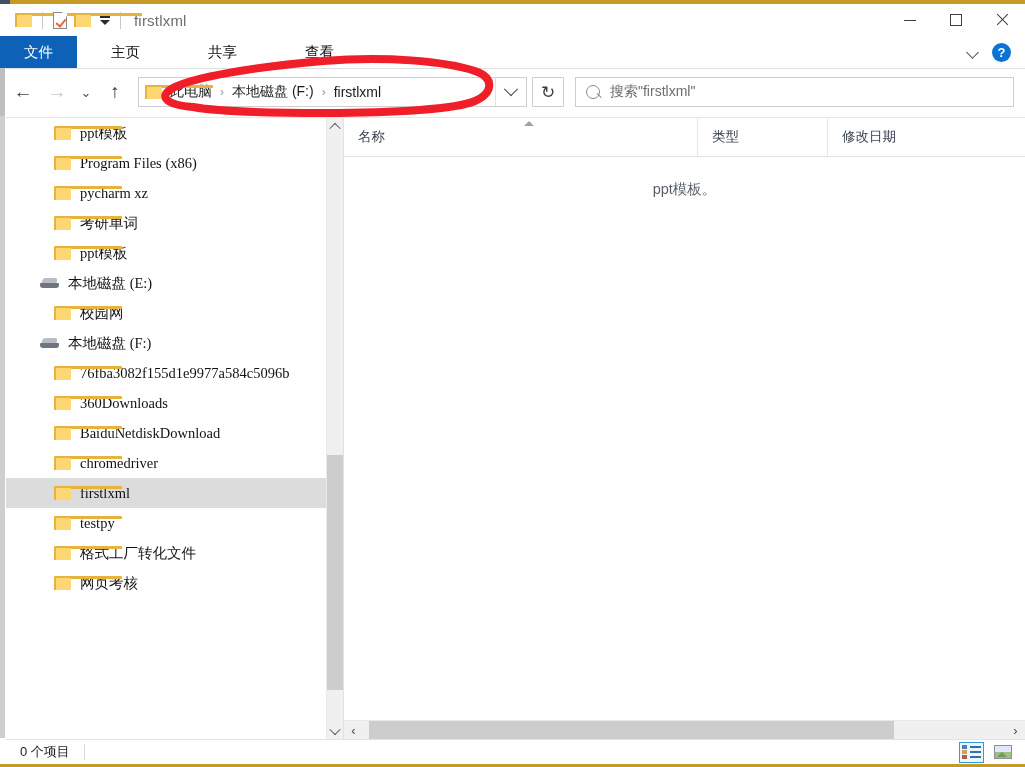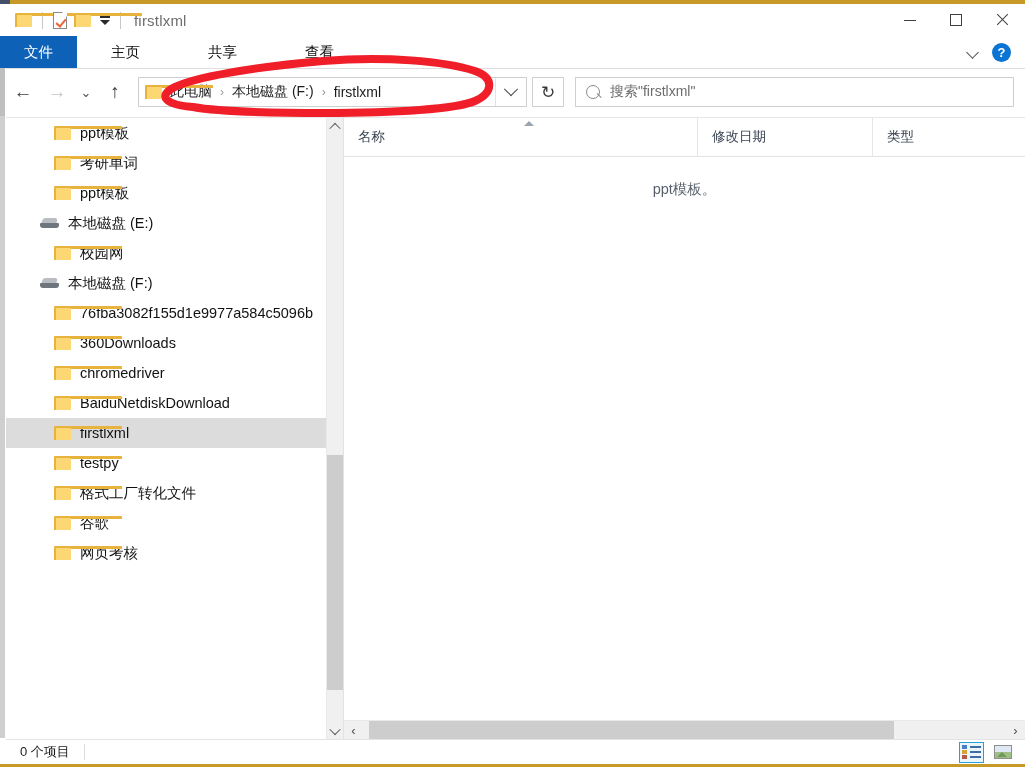--- a/index.html
+++ b/index.html
@@ -371,20 +371,21 @@
     position: relative;
     width: 337px;
     height: 100%;
     overflow: hidden;
     background: #ffffff;
   }
   .tree-list {
     position: absolute;
     top: 0; left: 0;
     width: 337px;
+    font-family: Liberation Serif, serif;
   }
   .tree-item {
     height: 30px;
     display: flex;
     align-items: center;
     font-size: 14.5px;
     color: #121212;
     white-space: nowrap;
   }
   .tree-item.selected {
@@ -709,20 +710,38 @@
               </div>
               <span class="tree-label">ppt模板</span>
             </div>
           </div>
           <div class="tree-item">
             <div class="row-inner ind-folder">
               <div class="folder-ico">
                 <div class="tab"></div>
                 <div class="body"></div>
               </div>
+              <span class="tree-label">Program Files (x86)</span>
+            </div>
+          </div>
+          <div class="tree-item">
+            <div class="row-inner ind-folder">
+              <div class="folder-ico">
+                <div class="tab"></div>
+                <div class="body"></div>
+              </div>
+              <span class="tree-label">pycharm xz</span>
+            </div>
+          </div>
+          <div class="tree-item">
+            <div class="row-inner ind-folder">
+              <div class="folder-ico">
+                <div class="tab"></div>
+                <div class="body"></div>
+              </div>
               <span class="tree-label">考研单词</span>
             </div>
           </div>
           <div class="tree-item">
             <div class="row-inner ind-folder">
               <div class="folder-ico">
                 <div class="tab"></div>
                 <div class="body"></div>
               </div>
               <span class="tree-label">ppt模板</span>
@@ -772,32 +791,32 @@
               </div>
               <span class="tree-label">360Downloads</span>
             </div>
           </div>
           <div class="tree-item">
             <div class="row-inner ind-folder">
               <div class="folder-ico">
                 <div class="tab"></div>
                 <div class="body"></div>
               </div>
+              <span class="tree-label">BaiduNetdiskDownload</span>
+            </div>
+          </div>
+          <div class="tree-item">
+            <div class="row-inner ind-folder">
+              <div class="folder-ico">
+                <div class="tab"></div>
+                <div class="body"></div>
+              </div>
               <span class="tree-label">chromedriver</span>
             </div>
           </div>
-          <div class="tree-item">
-            <div class="row-inner ind-folder">
-              <div class="folder-ico">
-                <div class="tab"></div>
-                <div class="body"></div>
-              </div>
-              <span class="tree-label">BaiduNetdiskDownload</span>
-            </div>
-          </div>
           <div class="tree-item selected">
             <div class="row-inner ind-folder">
               <div class="folder-ico">
                 <div class="tab"></div>
                 <div class="body"></div>
               </div>
               <span class="tree-label">firstlxml</span>
             </div>
           </div>
           <div class="tree-item">
@@ -809,29 +828,20 @@
               <span class="tree-label">testpy</span>
             </div>
           </div>
           <div class="tree-item">
             <div class="row-inner ind-folder">
               <div class="folder-ico">
                 <div class="tab"></div>
                 <div class="body"></div>
               </div>
               <span class="tree-label">格式工厂转化文件</span>
-            </div>
-          </div>
-          <div class="tree-item">
-            <div class="row-inner ind-folder">
-              <div class="folder-ico">
-                <div class="tab"></div>
-                <div class="body"></div>
-              </div>
-              <span class="tree-label">谷歌</span>
             </div>
           </div>
           <div class="tree-item">
             <div class="row-inner ind-folder">
               <div class="folder-ico">
                 <div class="tab"></div>
                 <div class="body"></div>
               </div>
               <span class="tree-label">网页考核</span>
             </div>
@@ -847,25 +857,25 @@
           </div>
       </div>
     </div>
 
     <div class="list-pane">
       <div class="col-header">
         <div class="col" style="width:353px;">
           <span class="sort-caret" style="left:180px;"></span>
           <span>名称</span>
         </div>
+        <div class="col" style="width:130px;">
+          <span>类型</span>
+        </div>
         <div class="col" style="width:175px;">
           <span>修改日期</span>
-        </div>
-        <div class="col" style="width:130px;">
-          <span>类型</span>
         </div>
       </div>
       <div class="empty-msg">ppt模板。</div>
 
       <div class="h-scroll">
         <div class="h-arrow left">‹</div>
         <div class="h-thumb" style="left:25px;width:525px;"></div>
         <div class="h-arrow right">›</div>
       </div>
     </div>

